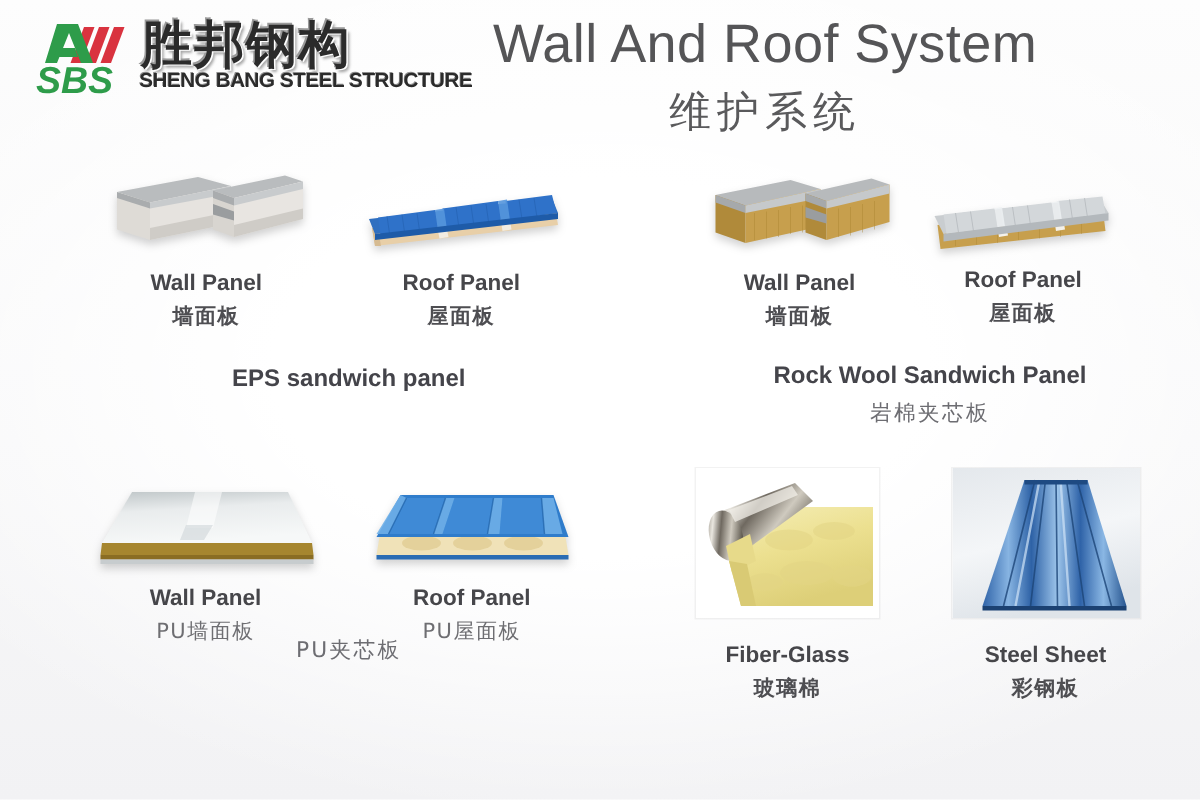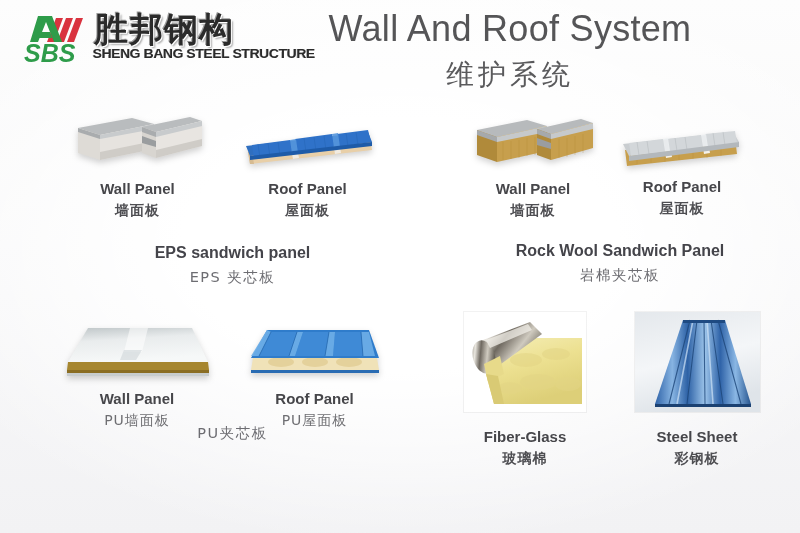--- a/index.html
+++ b/index.html
@@ -253,21 +253,20 @@
 
             <polygon points="12,44 134,30 134,34 12,48" fill="#1e5ba8"></polygon>
           </svg>
         </div>
         <div class="cap-en" style="margin-top:4px;">Roof Panel</div>
         <div class="cap-cn dark">屋面板</div>
       </div>
 
     </div>
     <div class="grp-en" style="margin-top:18px;">EPS sandwich panel</div>
-    <div class="grp-cn">EPS 夹芯板</div>
   </div>
 
   <div class="group" style="left:450px; top:108px; width:340px;">
     <div class="items">
 
       <div class="item" style="left:8px; top:4px; width:150px;">
         <div class="art shadow-soft" style="width:125px;height:64px;">
           <svg viewBox="0 0 125 64" width="125" height="64">
 
             <polygon points="6,18 56,8 76,14 26,25" fill="#b7babc"></polygon>

